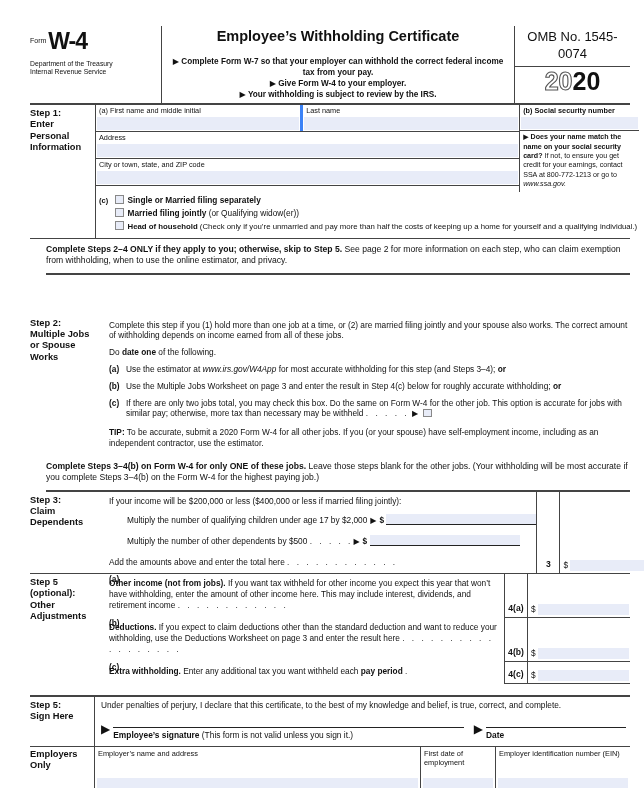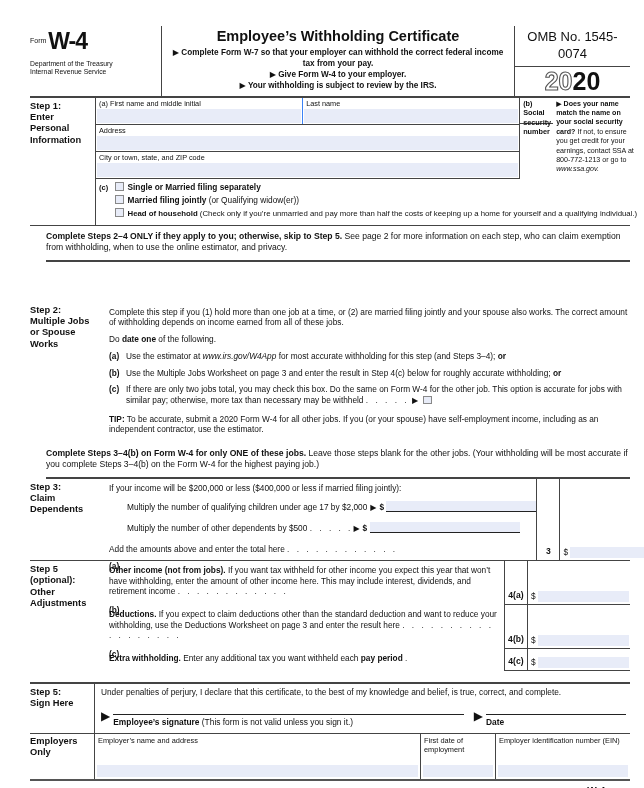--- a/index.html
+++ b/index.html
@@ -13,21 +13,21 @@
   .b { font-weight: bold; }
   .i { font-style: italic; }
 
   
   .header { display: flex; border-bottom: 2px solid #444; }
   .h-left { width: 132px; border-right: 1px solid #444; padding: 1px 4px 2px 0; }
   .form-word { font-size: 7px; margin-right: 2px; vertical-align: 6px; }
   .form-number { font-size: 23px; font-weight: bold; letter-spacing: -1px; }
   .dept { font-size: 6.8px; line-height: 1.25; margin-top: 3px; }
   .h-center { flex: 1; text-align: center; padding: 1px 6px 3px; }
-  .form-title { font-size: 14.5px; font-weight: bold; margin-bottom: 1px; }
+  .form-title { font-size: 14.5px; font-weight: bold; margin-bottom: 10px; }
   .bullet { font-size: 8.2px; font-weight: bold; line-height: 1.35; }
   .h-right { width: 116px; border-left: 1px solid #444; display: flex; flex-direction: column; }
   .omb { font-size: 13px; text-align: center; padding: 3px 2px; border-bottom: 1px solid #444; }
   .year { text-align: center; font-size: 25px; font-weight: bold; line-height: 1.15; }
   .year-outline { color: #fff; -webkit-text-stroke: 1.1px #555; }
 
   
   .section { display: flex; }
   .labelcol { width: 65px; flex: 0 0 65px; padding: 3px 4px 0 0; }
   .labelcol.bordered { border-right: 1px solid #444; }
@@ -41,24 +41,24 @@
 
   
   .step1 { border-bottom: 1px solid #444; }
   .s1-main { flex: 1; display: flex; flex-direction: column; border-left: 1px solid #444; }
   .s1-top { display: flex; }
   .s1-fields { flex: 1; display: flex; flex-direction: column; }
   .s1-row { display: flex; border-bottom: 1px solid #444; }
   .cell { display: flex; flex-direction: column; height: 26px; }
   .cell-label { font-size: 7.3px; padding: 1px 2px 0 3px; }
   .fill-line { flex: 1; background: #e8ecf8; margin: 1px; }
-  .cell-first { flex: 1; border-right: 1px solid #3b82f6; justify-content: center; }
+  .cell-first { flex: 1; border-right: 3px solid #3b82f6; justify-content: center; }
   .cell-last { width: 216px; }
   .cell-wide { flex: 1; }
-  .s1-right { width: 120px; flex: 0 0 120px; border-left: 1px solid #444; display: flex; flex-direction: row; justify-content: space-between; }
+  .s1-right { width: 120px; flex: 0 0 120px; border-left: 1px solid #444; display: flex; flex-direction: column; justify-content: space-between; }
   .ssn-cell { height: 26px; border-bottom: 1px solid #444; display: flex; flex-direction: column; }
   .ssn-cell .cell-label { font-weight: bold; }
   .ssa-note { font-size: 7.1px; line-height: 1.33; padding: 2px 2px 2px 3px; }
   .s1-checkrow { display: flex; padding: 3px 2px 4px 3px; }
   .c-seq { width: 16px; flex: 0 0 16px; font-weight: bold; font-size: 7.5px; padding-top: 1px; }
   .check-stack { flex: 1; }
   .check-line { margin-bottom: 2.5px; white-space: nowrap; }
   .check-small { font-size: 7.8px; }
 
   

